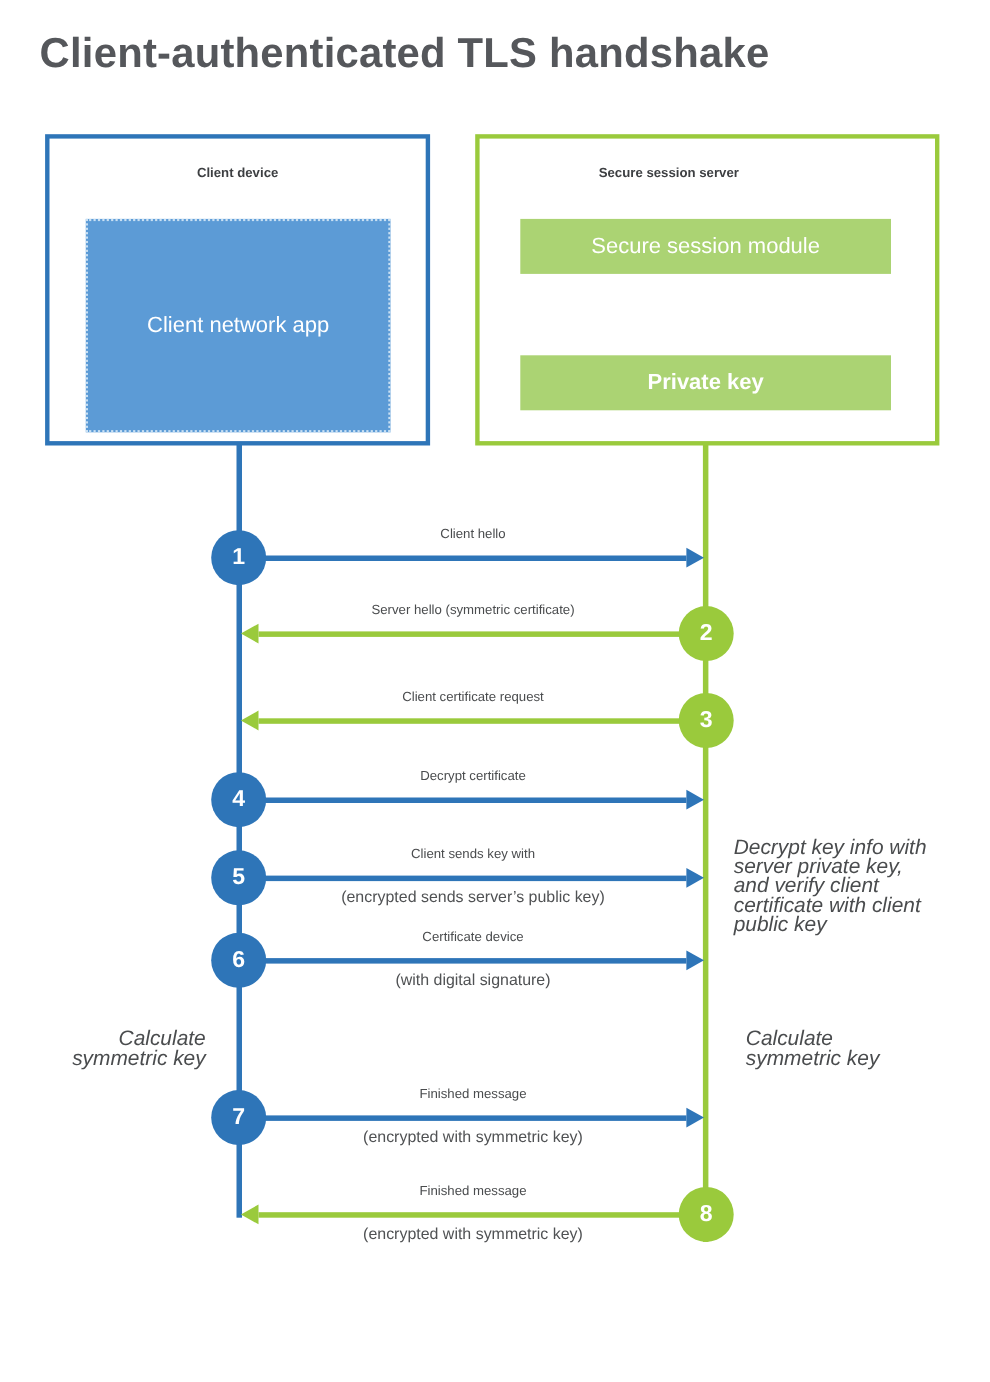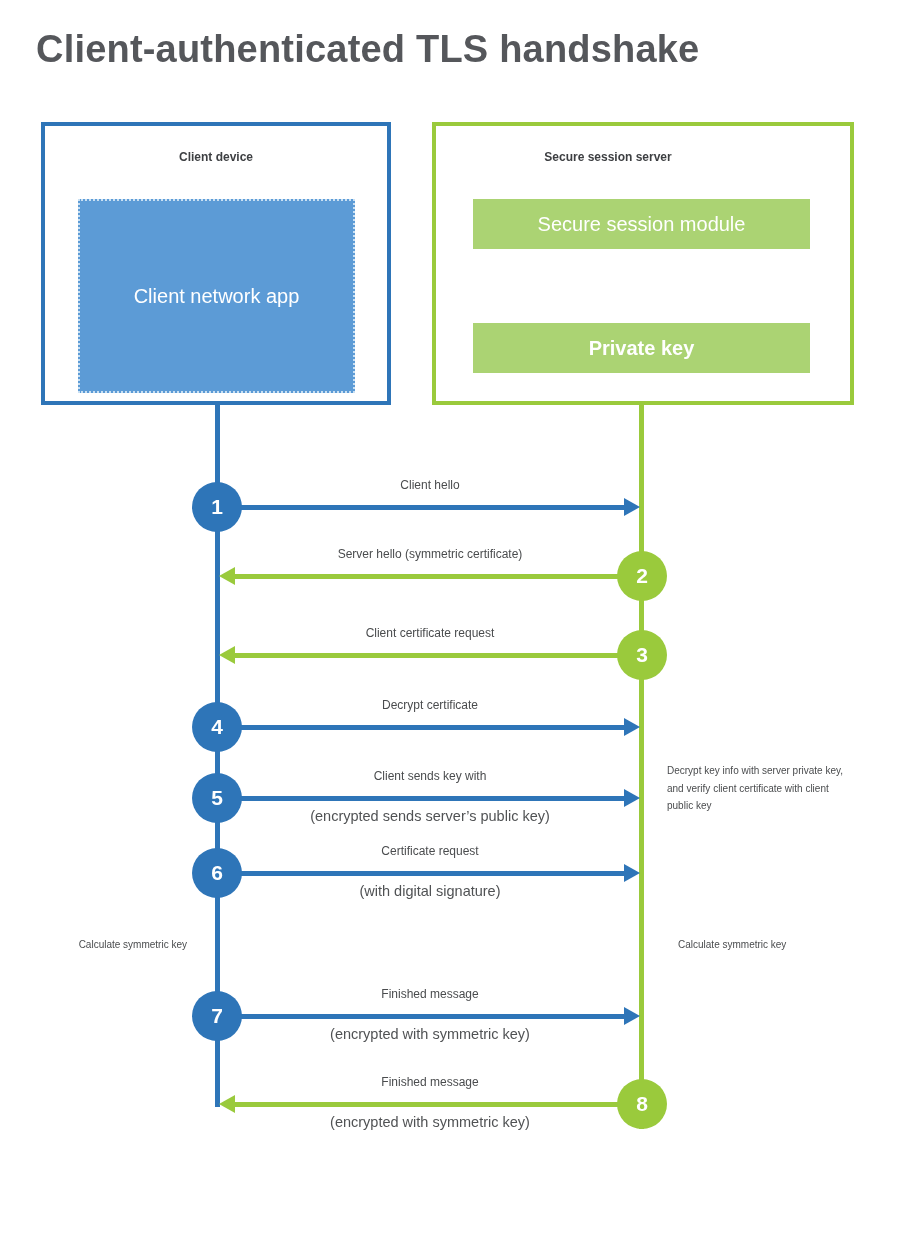--- a/index.html
+++ b/index.html
@@ -47,21 +47,21 @@
   .step-badge.blue{background:#2e75b8;}
   .step-badge.green{background:#9aca3c;}
   .msg-label{
     left:240px;width:380px;text-align:center;
     font-size:12px;color:#4a4c4e;line-height:24px;
   }
   .msg-sublabel{
     left:240px;width:380px;text-align:center;
     font-size:14.5px;color:#505254;line-height:18px;
   }
-  .side-note{font-size:10px;line-height:17.5px;color:#4a4c4e;}
+  .side-note{font-size:19px;line-height:17.5px;color:#4a4c4e;font-style:italic;}
   .note-decrypt{left:667px;top:762px;width:178px;text-align:left;}
   .note-calc-left{left:55px;top:936px;width:132px;text-align:right;}
   .note-calc-right{left:678px;top:936px;width:132px;text-align:left;}
 </style>
 </head>
 <body>
 
 <div class="canvas">
 
   <div class="abs page-title">Client-authenticated TLS handshake</div>
@@ -98,21 +98,21 @@
       <div class="abs step-badge blue" style="left: 192px; top: 702px;">4</div>
       <div class="abs msg-label" style="top: 693px;">Decrypt certificate</div>
       <div class="abs msg-line blue" style="left: 217px; top: 796px; width: 407px;"></div>
       <div class="abs arrow-head right blue" style="left: 624px; top: 789px;"></div>
       <div class="abs step-badge blue" style="left: 192px; top: 773px;">5</div>
       <div class="abs msg-label" style="top: 764px;">Client sends key with</div>
       <div class="abs msg-sublabel" style="top: 807px;">(encrypted sends server’s public key)</div>
       <div class="abs msg-line blue" style="left: 217px; top: 871px; width: 407px;"></div>
       <div class="abs arrow-head right blue" style="left: 624px; top: 864px;"></div>
       <div class="abs step-badge blue" style="left: 192px; top: 848px;">6</div>
-      <div class="abs msg-label" style="top: 839px;">Certificate request</div>
+      <div class="abs msg-label" style="top: 839px;">Certificate device</div>
       <div class="abs msg-sublabel" style="top: 882px;">(with digital signature)</div>
       <div class="abs msg-line blue" style="left: 217px; top: 1014px; width: 407px;"></div>
       <div class="abs arrow-head right blue" style="left: 624px; top: 1007px;"></div>
       <div class="abs step-badge blue" style="left: 192px; top: 991px;">7</div>
       <div class="abs msg-label" style="top: 982px;">Finished message</div>
       <div class="abs msg-sublabel" style="top: 1025px;">(encrypted with symmetric key)</div>
       <div class="abs msg-line green" style="left: 235px; top: 1102px; width: 407px;"></div>
       <div class="abs arrow-head left green" style="left: 219px; top: 1095px;"></div>
       <div class="abs step-badge green" style="left: 617px; top: 1079px;">8</div>
       <div class="abs msg-label" style="top: 1070px;">Finished message</div>

